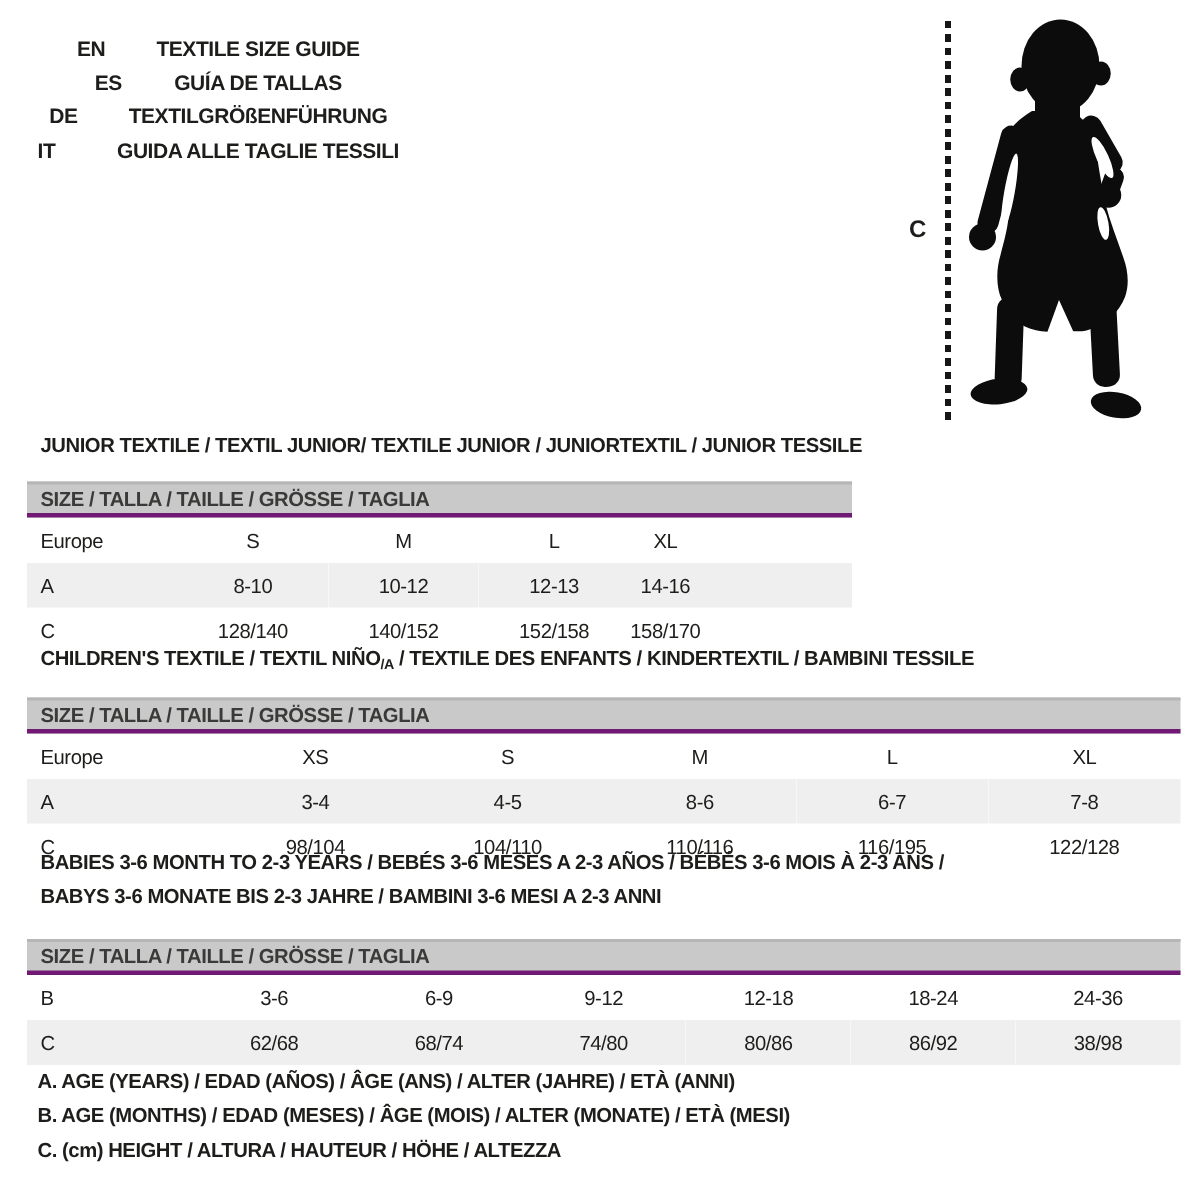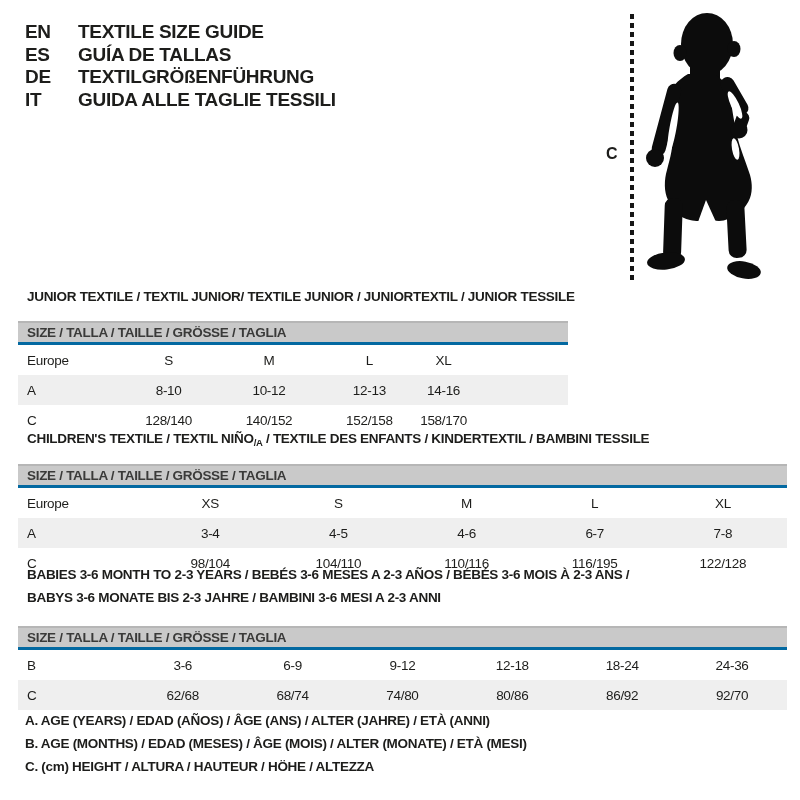--- a/index.html
+++ b/index.html
@@ -6,21 +6,21 @@
   body {
     width:800px; height:800px; position:relative; overflow:hidden;
     background:#ffffff; color:#1d1d1b;
     font-family:"Liberation Sans", sans-serif;
     letter-spacing:-0.3px;
   }
 
   
   .lang-list { position:absolute; left:25px; top:21px; }
   .lang-row  { display:flex; height:22.6px; align-items:center;
-               font-weight:bold; font-size:19px; }
+               font-weight:bold; font-size:14px;justify-content:center; }
   .lang-code { width:53px; }
   .lang-title{ white-space:nowrap; }
 
   
   .figure   { position:absolute; left:600px; top:8px; width:196px; height:286px; }
   .c-label  { position:absolute; left:6px; top:137px; font-weight:bold; font-size:16px; }
   .dotted-line {
     position:absolute; left:30px; top:6px; width:4px; height:267px;
     background:repeating-linear-gradient(to bottom, #161616 0 5px, transparent 5px 9px);
   }
@@ -30,21 +30,21 @@
   .section   { position:absolute; left:18px; }
   .section-0 { top:289px; }
   .section-1 { top:431px; }
   .section-2 { top:563px; }
   .section-title { margin:0 0 0 9px; font-weight:bold; font-size:13.5px; line-height:15px; white-space:nowrap; }
   .section-2 .section-title .t-line { line-height:23px; }
   .sub-a { font-size:9.5px; position:relative; top:3px; }
 
   .size-bar {
     box-sizing:border-box; margin-top:17px; height:24px;
-    background:#c9c9c9; border-top:2px solid #b6b6b6; border-bottom:3px solid #0369a1;
+    background:#c9c9c9; border-top:2px solid #b6b6b6; border-bottom:3px solid #701a75;
     font-weight:bold; font-size:13.5px; color:#3a3a39;
     padding:2px 0 0 9px; white-space:nowrap;
   }
   .section-0 .size-bar { width:550px; }
   .section-1 .size-bar, .section-2 .size-bar { width:769px; }
 
   table { border-collapse:collapse; table-layout:fixed; font-size:13.5px; }
   td    { height:30px; text-align:center; padding:0; overflow:hidden; white-space:nowrap; }
   td.label { text-align:left; padding-left:9px; }
   tr.shaded { background:#efefef; }
@@ -169,21 +169,21 @@
             <td>XS</td>
             <td>S</td>
             <td>M</td>
             <td>L</td>
             <td>XL</td>
           </tr>
           <tr class="shaded">
             <td class="label">A</td>
             <td>3-4</td>
             <td>4-5</td>
-            <td>4-6</td>
+            <td>8-6</td>
             <td>6-7</td>
             <td>7-8</td>
           </tr>
           <tr>
             <td class="label">C</td>
             <td>98/104</td>
             <td>104/110</td>
             <td>110/116</td>
             <td>116/195</td>
             <td>122/128</td>
@@ -217,21 +217,21 @@
             <td>18-24</td>
             <td>24-36</td>
           </tr>
           <tr class="shaded">
             <td class="label">C</td>
             <td>62/68</td>
             <td>68/74</td>
             <td>74/80</td>
             <td>80/86</td>
             <td>86/92</td>
-            <td>92/70</td>
+            <td>38/98</td>
           </tr>
         </tbody>
       </table>
     </div>
   </div>
 
 <div class="legend">
     <div class="legend-line">A. AGE (YEARS) / EDAD (AÑOS) / ÂGE (ANS) / ALTER (JAHRE) / ETÀ (ANNI)</div>
     <div class="legend-line">B. AGE (MONTHS) / EDAD (MESES) / ÂGE (MOIS) / ALTER (MONATE) / ETÀ (MESI)</div>
     <div class="legend-line">C. (cm) HEIGHT / ALTURA / HAUTEUR / HÖHE / ALTEZZA</div>

